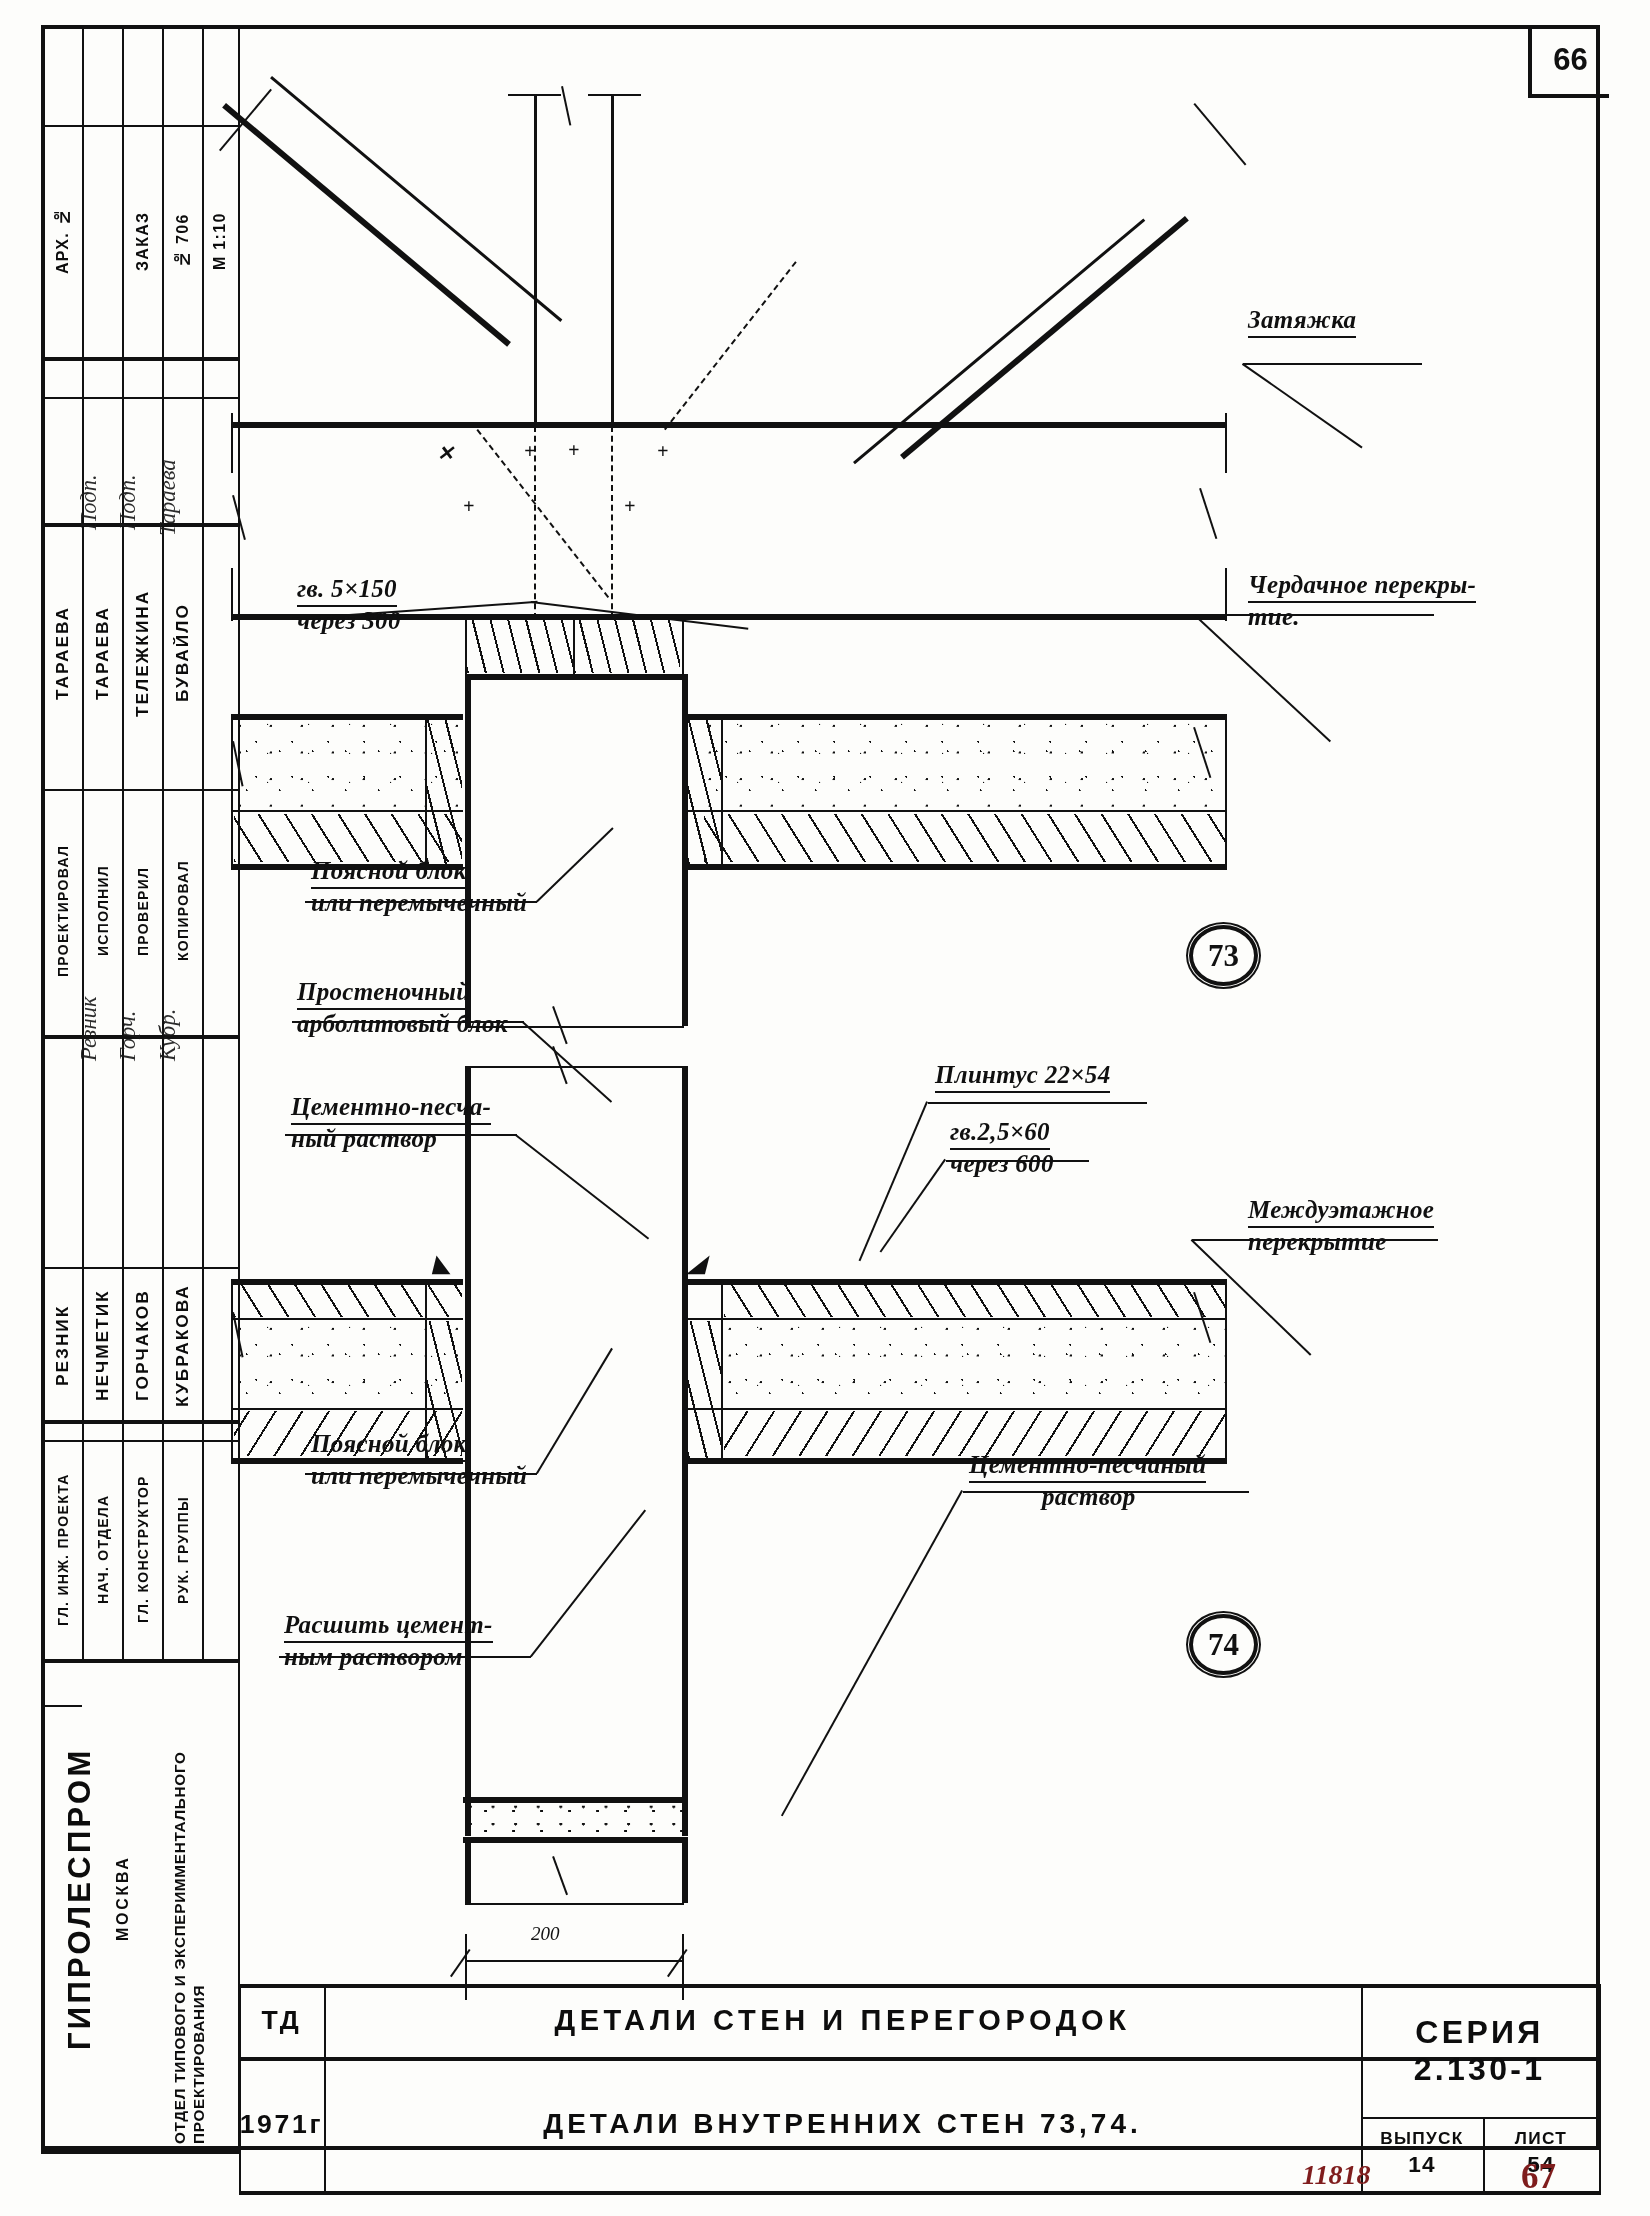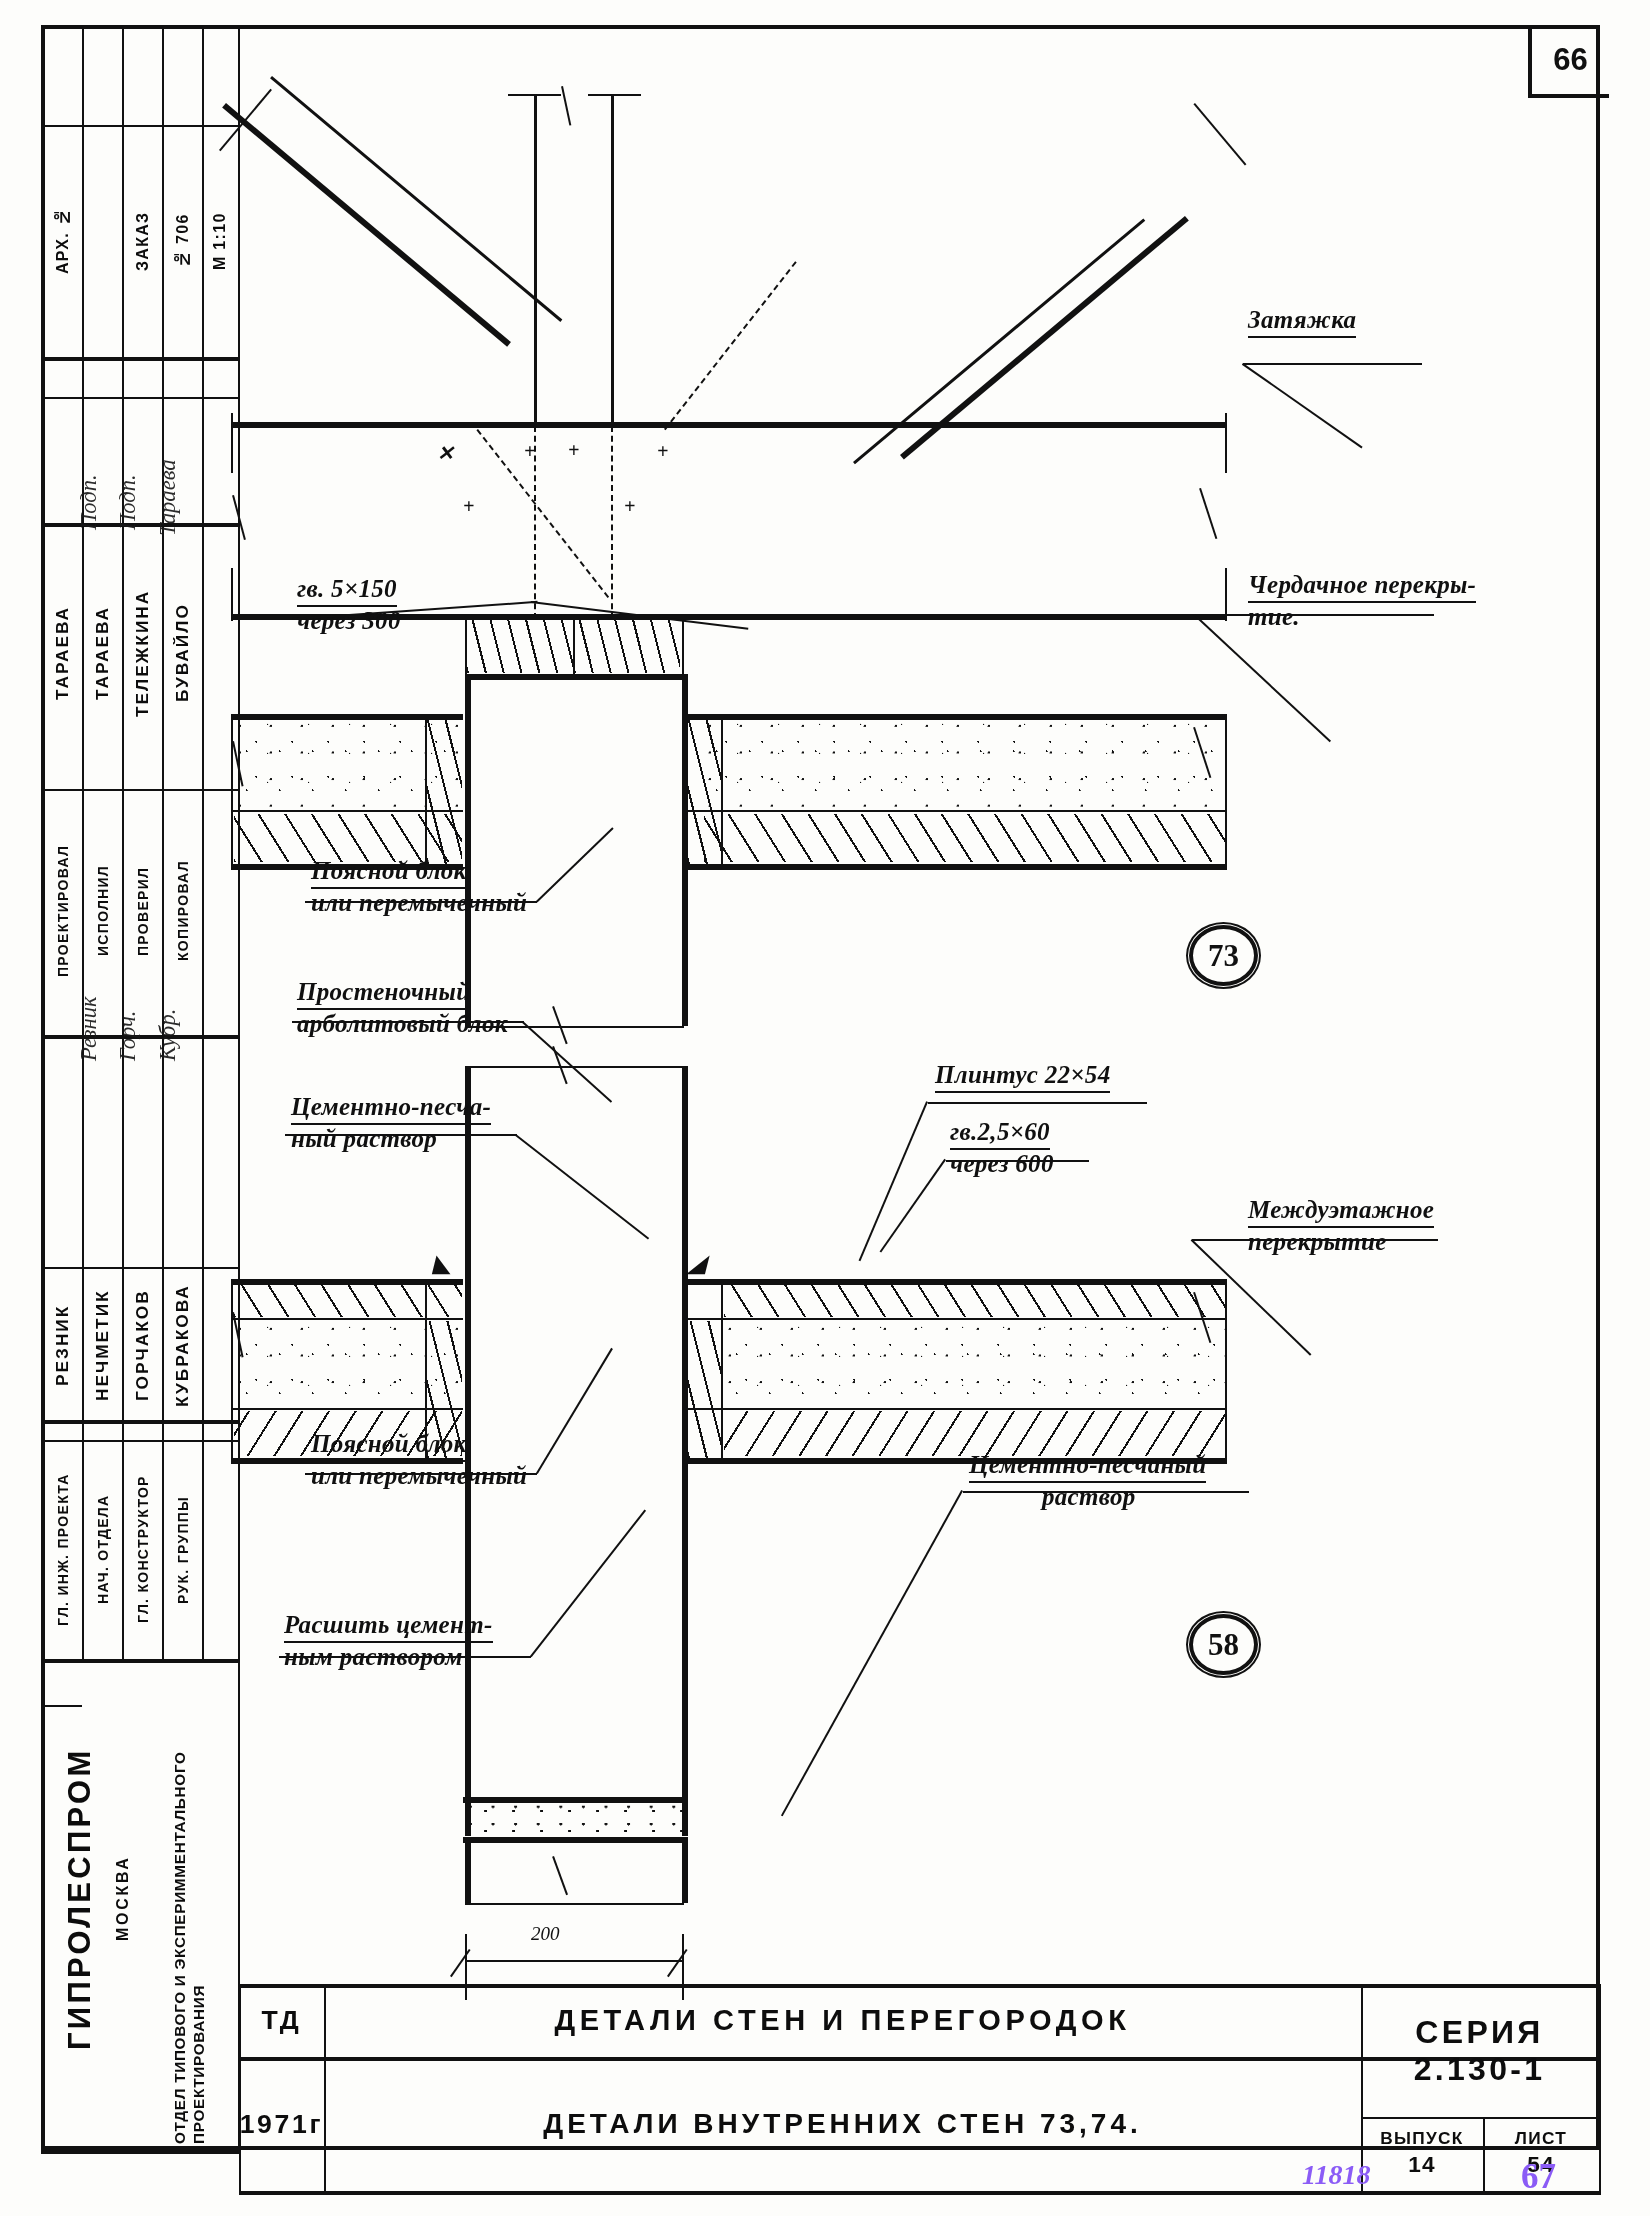--- a/index.html
+++ b/index.html
@@ -84,21 +84,21 @@
   
   .tb{position:absolute;left:239px;bottom:25px;width:1362px;height:207px;box-sizing:border-box;}
   .tbcell{position:absolute;display:flex;align-items:center;justify-content:center;
           text-align:center;color:#0d0d0d;font-weight:700;}
   .tb-code{font-size:26.6px;letter-spacing:2.7px;}
   .tb-title{font-size:29px;letter-spacing:4.6px;}
   .tb-sub{font-size:28px;letter-spacing:4px;}
   .tb-series{font-size:32px;letter-spacing:3.3px;}
   .tb-lbl{font-size:17.3px;letter-spacing:1.3px;line-height:1.35;}
 
-  .botnum{position:absolute;font-family:"Liberation Serif",serif;font-style:italic;font-weight:700;font-size:28px;color:#8b5cf6;}
+  .botnum{position:absolute;font-family:"Liberation Serif",serif;font-style:italic;font-weight:700;font-size:28px;color:#7f1d1d;}
 
   .sig{position:absolute;font-family:"Liberation Serif",serif;font-style:italic;font-size:22.6px;color:#1a1a1a;
        transform:rotate(-90deg);transform-origin:0 0;opacity:.92;}
 </style>
 </head>
 <body>
 
 <div id="page">
 
   <div class="frame-outer"></div>
@@ -282,21 +282,21 @@
     <div class="diag ln thin" style="left:355px;top:1826px;width:41px;height:2px;transform:rotate(70deg);"></div>
 
     <div class="ln ln-h thin" style="left:266px;top:1930px;width:219px;"></div>
     <div class="ln ln-v thin" style="left:266px;top:1904px;height:66px;"></div>
     <div class="ln ln-v thin" style="left:483px;top:1904px;height:66px;"></div>
     <div class="diag ln thin" style="left:251px;top:1946px;width:33px;height:2px;transform:rotate(-55deg);"></div>
     <div class="diag ln thin" style="left:468px;top:1946px;width:33px;height:2px;transform:rotate(-55deg);"></div>
     <div class="dimtext" style="left:332px;top:1893px;">200</div>
 
     <div class="detail-circ" style="left:990px;top:895px;">73</div>
-    <div class="detail-circ" style="left:990px;top:1584px;">58</div>
+    <div class="detail-circ" style="left:990px;top:1584px;">74</div>
 
     <div class="note" style="left:1049px;top:276px;">
       <span class="ul">Затяжка</span>
     </div>
     <div class="leader" style="left:1044px;top:333px;width:179px;transform:rotate(0deg);"></div>
     <div class="leader" style="left:1044px;top:333px;width:146px;transform:rotate(35deg);"></div>
 
     <div class="note" style="left:1049px;top:541px;">
       <span class="ul">Чердачное перекры-</span><br>
       <span>тие.</span>

